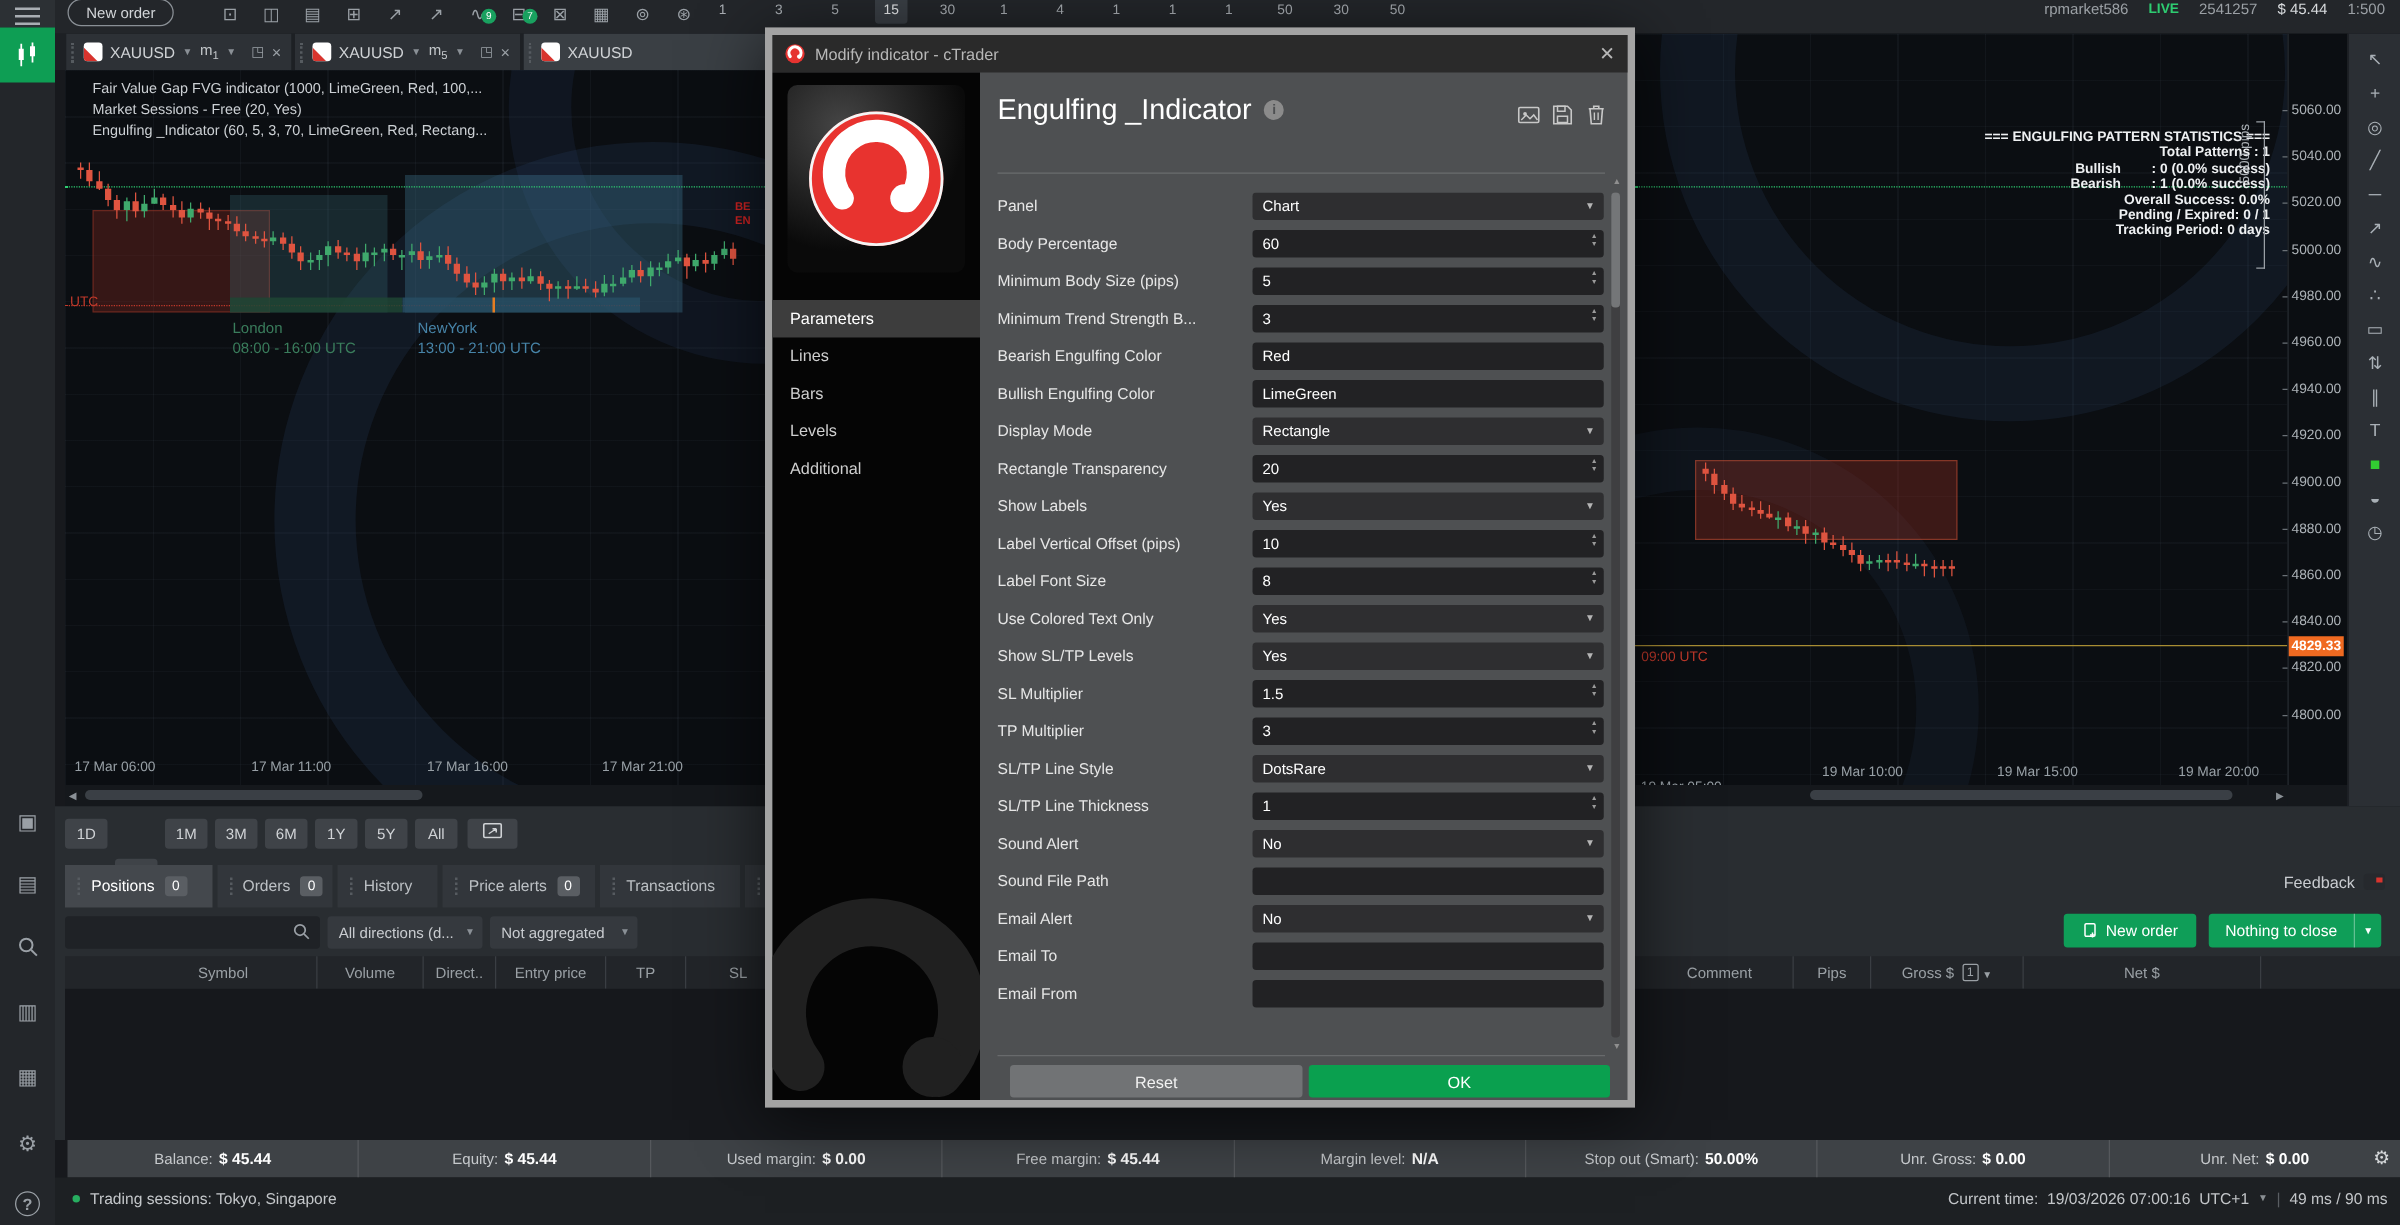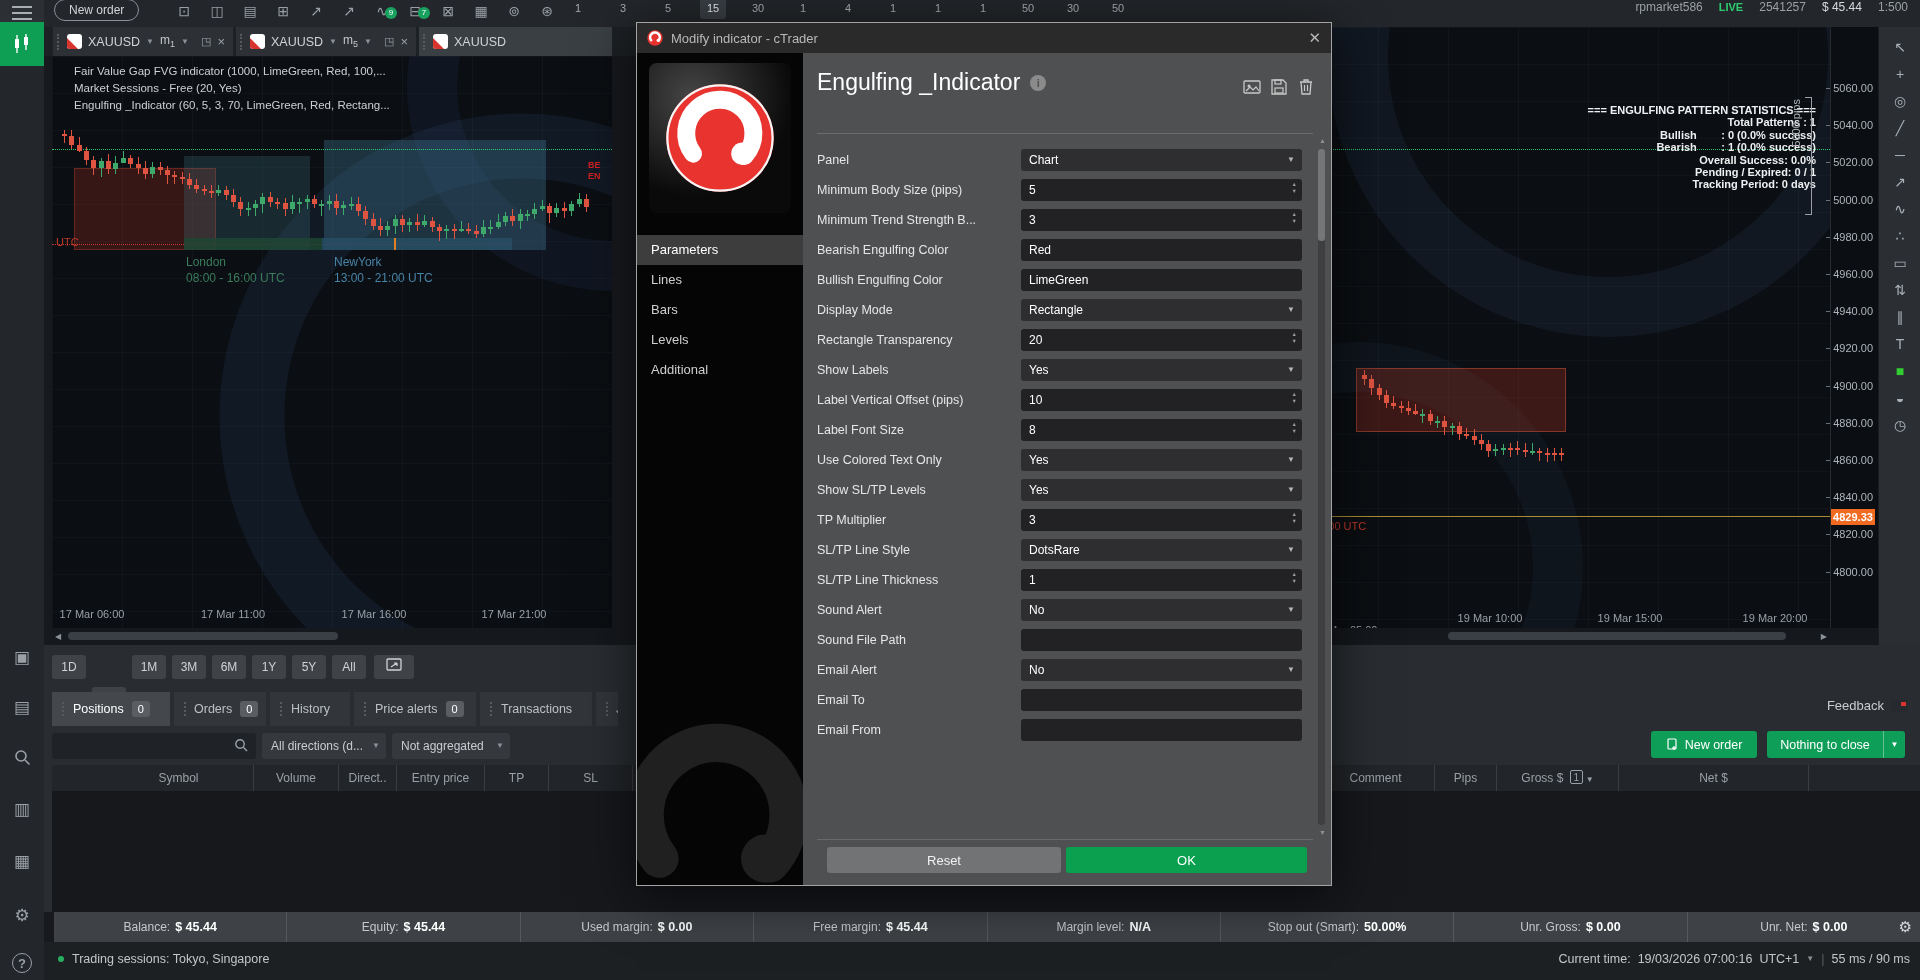--- a/index.html
+++ b/index.html
@@ -114,21 +114,21 @@
 
 
 #statusbar{position:absolute;left:44px;top:942px;width:1876px;height:38px;background:#1d2023;}
 #sess-info{position:absolute;left:14px;top:0;line-height:34px;color:#c3c6c9;font-size:12.5px;display:flex;align-items:center;gap:8px;}
 #sess-info .dot{width:6px;height:6px;border-radius:50%;background:#27ae60;}
 #time-info{position:absolute;right:10px;top:0;line-height:34px;color:#c3c6c9;font-size:12.5px;display:flex;gap:7px;align-items:center;}
 #time-info .da{font-size:8px;color:#8a8f93;}
 #time-info .sep{color:#5a5e62;}
 
 
-#dialog{position:absolute;left:636px;top:22px;width:696px;height:864px;background:#4e5052;border:1px solid #a3a3a3;box-shadow:0 10px 50px rgba(0,0,0,.65);z-index:10;}
+#dialog{position:absolute;left:612px;top:22px;width:696px;height:864px;background:#4e5052;border:6px solid #a3a3a3;box-shadow:0 10px 50px rgba(0,0,0,.65);z-index:10;}
 #dlg-titlebar{position:absolute;left:0;top:0;right:0;height:30px;background:#2a2a2a;display:flex;align-items:center;padding:0 10px;gap:8px;}
 #dlg-titlebar .t{color:#b8b8b8;font-size:13px;flex:1;}
 #dlg-close{color:#b8b8b8;font-size:15px;}
 #dlg-left{position:absolute;left:0;top:30px;bottom:0;width:166px;background:#050505;overflow:hidden;}
 #dlg-logo{position:absolute;left:12px;top:10px;width:142px;height:150px;border-radius:8px;background:radial-gradient(circle at 30% 22%,#454545,#0a0a0a 65%);display:flex;align-items:center;justify-content:center;}
 #dlg-sections{position:absolute;left:0;top:182px;right:0;}
 .dsec{height:30px;line-height:30px;padding-left:14px;color:#cfcfcf;font-size:13px;}
 .dsec.sel{background:#3d3d3d;color:#fff;}
 #dlg-left .wmk{position:absolute;left:-40px;bottom:-60px;}
 #dlg-body{position:absolute;left:166px;top:30px;right:0;bottom:0;}
@@ -687,21 +687,21 @@
     <div id="sess-info">
       <span class="dot"></span>
       <span>Trading sessions: Tokyo, Singapore</span>
     </div>
     <div id="time-info">
       <span>Current time:</span>
       <span>19/03/2026 07:00:16</span>
       <span>UTC+1</span>
       <span class="da">▼</span>
       <span class="sep">|</span>
-      <span>55 ms / 90 ms</span>
+      <span>49 ms / 90 ms</span>
     </div>
   </div>
 
   <div id="dialog">
     <div id="dlg-titlebar">
       <svg width="16" height="16" viewBox="0 0 100 100">
         <circle cx="50" cy="50" r="48" fill="#e63330"></circle>
         <path d="M26 64 A 30 30 0 1 1 72 66" fill="none" stroke="#fff" stroke-width="16" stroke-linecap="round"></path>
         <circle cx="70" cy="64" r="10" fill="#fff"></circle>
       </svg>
@@ -749,20 +749,27 @@
           <line x1="5.5" y1="6" x2="5.5" y2="12" stroke="#c8c8c8" stroke-width="1.1"></line>
           <line x1="8.5" y1="6" x2="8.5" y2="12" stroke="#c8c8c8" stroke-width="1.1"></line>
         </svg>
       <div id="dlg-divider"></div>
       <div id="param-list">
           <div class="prow">
             <div class="plabel">Panel</div>
             <div class="pctl select"><span class="pval">Chart</span><span class="selarr">▼</span></div>
           </div>
           <div class="prow">
+            <div class="plabel">Body Percentage</div>
+            <div class="pctl number"><span class="pval">60</span><span class="spin">
+                <span>▲</span>
+                <span>▼</span>
+              </span></div>
+          </div>
+          <div class="prow">
             <div class="plabel">Minimum Body Size (pips)</div>
             <div class="pctl number"><span class="pval">5</span><span class="spin">
                 <span>▲</span>
                 <span>▼</span>
               </span></div>
           </div>
           <div class="prow">
             <div class="plabel">Minimum Trend Strength B...</div>
             <div class="pctl number"><span class="pval">3</span><span class="spin">
                 <span>▲</span>
@@ -808,20 +815,27 @@
           </div>
           <div class="prow">
             <div class="plabel">Use Colored Text Only</div>
             <div class="pctl select"><span class="pval">Yes</span><span class="selarr">▼</span></div>
           </div>
           <div class="prow">
             <div class="plabel">Show SL/TP Levels</div>
             <div class="pctl select"><span class="pval">Yes</span><span class="selarr">▼</span></div>
           </div>
           <div class="prow">
+            <div class="plabel">SL Multiplier</div>
+            <div class="pctl number"><span class="pval">1.5</span><span class="spin">
+                <span>▲</span>
+                <span>▼</span>
+              </span></div>
+          </div>
+          <div class="prow">
             <div class="plabel">TP Multiplier</div>
             <div class="pctl number"><span class="pval">3</span><span class="spin">
                 <span>▲</span>
                 <span>▼</span>
               </span></div>
           </div>
           <div class="prow">
             <div class="plabel">SL/TP Line Style</div>
             <div class="pctl select"><span class="pval">DotsRare</span><span class="selarr">▼</span></div>
           </div>

